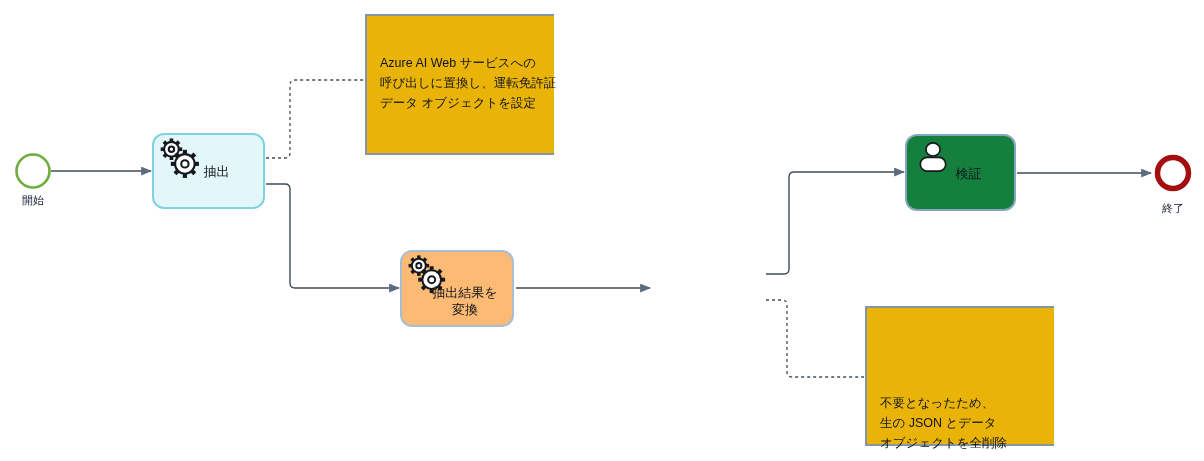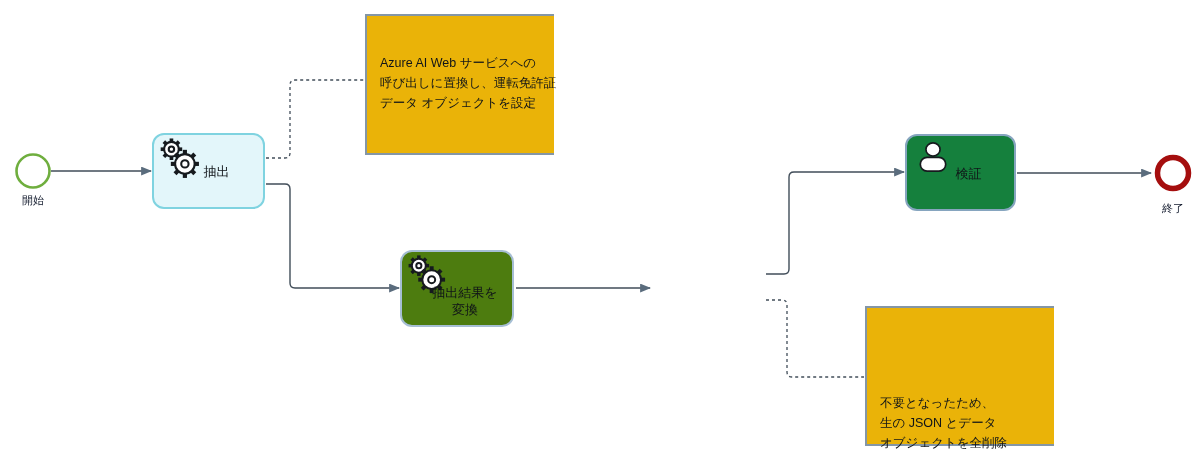--- a/index.html
+++ b/index.html
@@ -4,21 +4,21 @@
 <style>
   html,body{margin:0;padding:0;background:#ffffff;}
   body{font-family:"Liberation Sans","DejaVu Sans",sans-serif;color:#111;}
   .canvas{position:relative;width:1204px;height:461px;background:#ffffff;overflow:hidden;}
   .connector-layer{position:absolute;left:0;top:0;z-index:1;}
   .node{position:absolute;z-index:2;box-sizing:border-box;}
 
   
   .task{border-radius:12px;}
   .task-extract{left:152px;top:133px;width:113px;height:76px;background:#e3f6fa;border:2px solid #7fd3e0;}
-  .task-transform{left:400px;top:250px;width:114px;height:77px;background:#4d7c0f;border:2px solid #a6bed4;}
+  .task-transform{left:400px;top:250px;width:114px;height:77px;background:#fdba74;border:2px solid #a6bed4;}
   .task-delete{left:651px;top:250px;width:114px;height:77px;background:#dfe7f1;border:2px solid #a6bed4;}
   .task-verify{left:905px;top:134px;width:111px;height:77px;background:#15803d;border:2px solid #86a5bf;}
   .task-label{position:absolute;left:16px;right:0;text-align:center;font-size:13px;line-height:17px;white-space:pre;color:#101418;}
   .label-center{top:50%;transform:translateY(-50%);}
   .label-bottom{bottom:7px;}
   .task-icon{position:absolute;left:4px;top:2px;}
   .user-icon-box{left:10px;top:4px;}
 
   
   .event-svg{position:absolute;z-index:2;}

